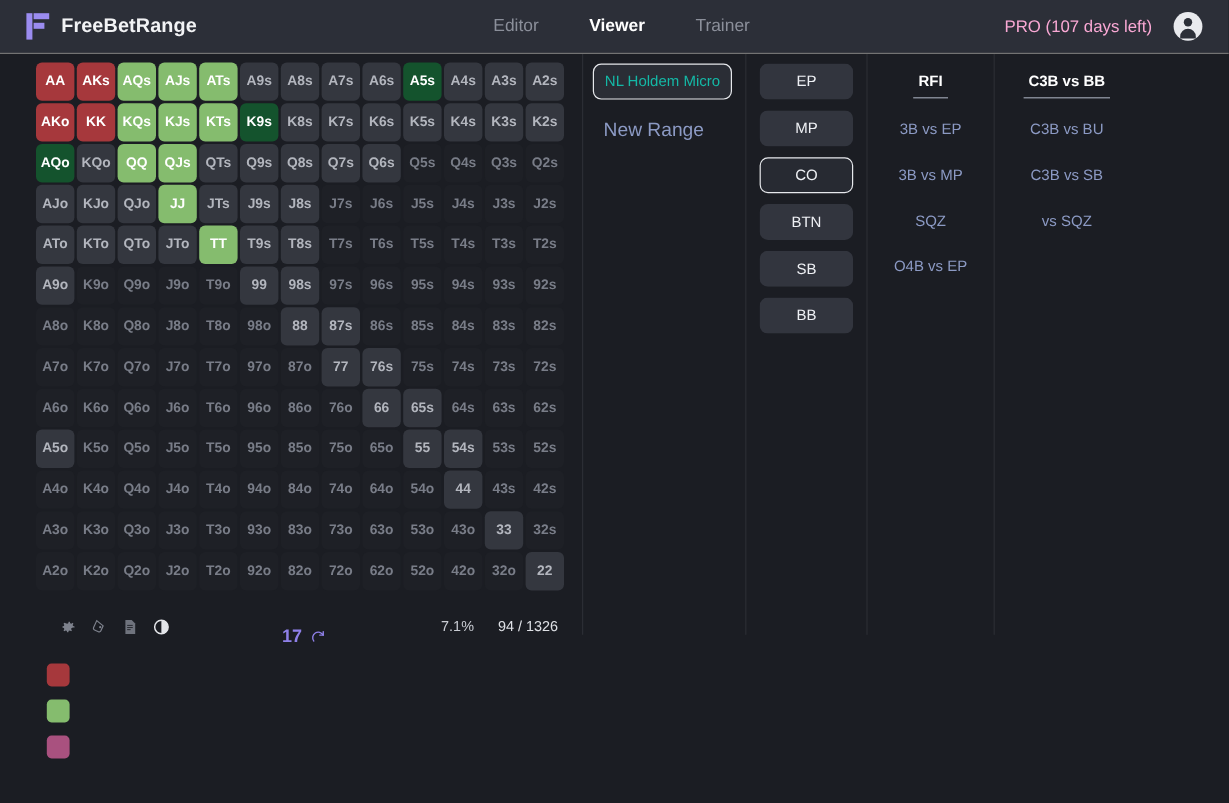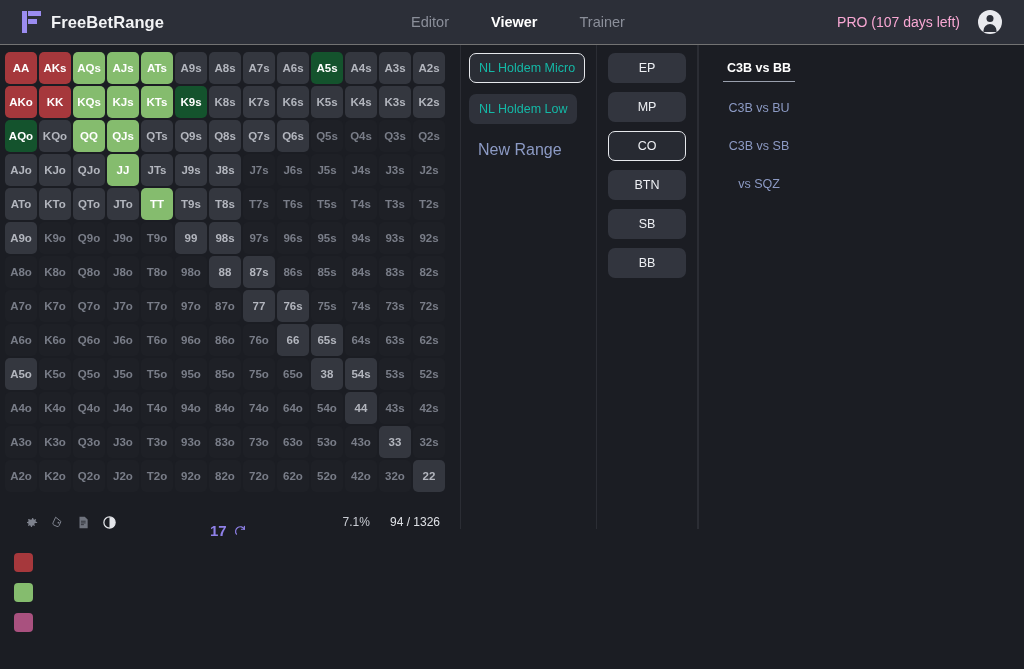--- a/index.html
+++ b/index.html
@@ -30,21 +30,21 @@
   #nav > * { pointer-events: auto; }
   .nav-item { font-size: 14.5px; color: #8b8f9a; cursor: pointer; }
   .nav-item.active { color: #ffffff; font-weight: 700; }
   #hdr-right { margin-left: auto; display: flex; align-items: center; gap: 18px; margin-right: 22px; }
   #pro-label { color: #f9a8d4; font-size: 14px; }
   .avatar-icon { width: 24px; height: 24px; border-radius: 50%; background: #e9eaee; position: relative; }
   .avatar-icon::before { content:""; position:absolute; left:50%; top:5px; transform:translateX(-50%); width:7px; height:7px; border-radius:50%; background:#2c2f38; }
   .avatar-icon::after { content:""; position:absolute; left:50%; top:14px; transform:translateX(-50%); width:13px; height:8px; border-radius:7px 7px 0 0; background:#2c2f38; }
 
   
-  #body { display: flex; height: 548px; }
+  #body { display: flex; height: 548px; padding-left: 25px; }
 
   
   #grid-panel { width: 460px; padding: 6px 0 0 4px; flex: none; }
   #hand-grid { display: grid; grid-template-columns: repeat(13, 34px); grid-auto-rows: 34px; gap: 0px; }
   .cell {
     width: 32px; height: 32px; margin: 1px;
     border-radius: 5px;
     display: flex; align-items: center; justify-content: center;
     font-size: 11.5px; font-weight: 700;
     color: #9a9da6;
@@ -255,21 +255,21 @@
         <div class="cell dim">62s</div>
         <div class="cell lit">A5o</div>
         <div class="cell dim">K5o</div>
         <div class="cell dim">Q5o</div>
         <div class="cell dim">J5o</div>
         <div class="cell dim">T5o</div>
         <div class="cell dim">95o</div>
         <div class="cell dim">85o</div>
         <div class="cell dim">75o</div>
         <div class="cell dim">65o</div>
-        <div class="cell lit">38</div>
+        <div class="cell lit">55</div>
         <div class="cell lit">54s</div>
         <div class="cell dim">53s</div>
         <div class="cell dim">52s</div>
         <div class="cell dim">A4o</div>
         <div class="cell dim">K4o</div>
         <div class="cell dim">Q4o</div>
         <div class="cell dim">J4o</div>
         <div class="cell dim">T4o</div>
         <div class="cell dim">94o</div>
         <div class="cell dim">84o</div>
@@ -368,35 +368,42 @@
           <span class="legend-swatch" style="background:#a9517f"></span>
           <span class="legend-label"></span>
           <span class="legend-pct"></span>
           <span class="legend-count"></span>
         </div>
       </div>
   </div>
 
   <div class="vdiv"></div>
 
-  <div class="col" id="col-ranges"><div><div class="range-btn selected">NL Holdem Micro</div></div><div><div class="range-btn">NL Holdem Low</div></div><div class="link-btn">New Range</div></div>
+  <div class="col" id="col-ranges"><div><div class="range-btn selected">NL Holdem Micro</div></div><div class="link-btn">New Range</div></div>
 
   <div class="vdiv"></div>
 
   <div class="col" id="col-pos">
       <div class="pos-btn">EP</div>
       <div class="pos-btn">MP</div>
       <div class="pos-btn selected">CO</div>
       <div class="pos-btn">BTN</div>
       <div class="pos-btn">SB</div>
       <div class="pos-btn">BB</div>
     </div>
 
   <div class="vdiv"></div>
 
+  <div class="col" id="col-a">
+      <div class="opt selected">RFI</div>
+      <div class="opt">3B vs EP</div>
+      <div class="opt">3B vs MP</div>
+      <div class="opt">SQZ</div>
+      <div class="opt">O4B vs EP</div>
+    </div>
 
   <div class="vdiv"></div>
 
   <div class="col" id="col-b">
       <div class="opt selected">C3B vs BB</div>
       <div class="opt">C3B vs BU</div>
       <div class="opt">C3B vs SB</div>
       <div class="opt">vs SQZ</div>
     </div>
 

